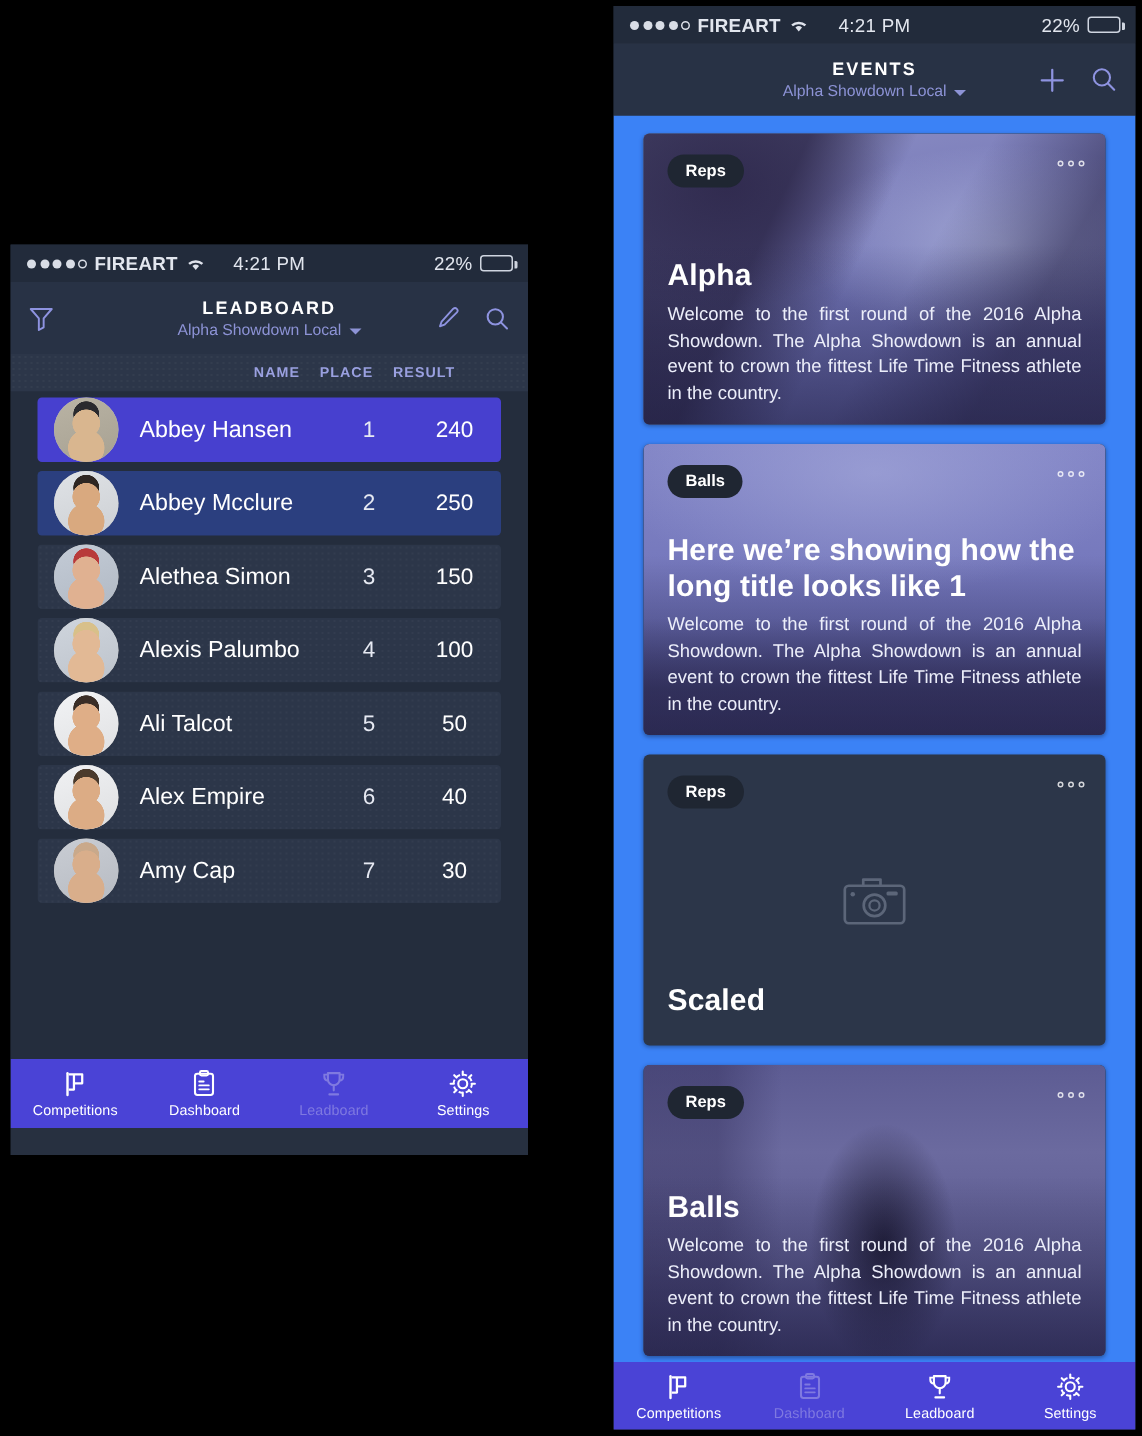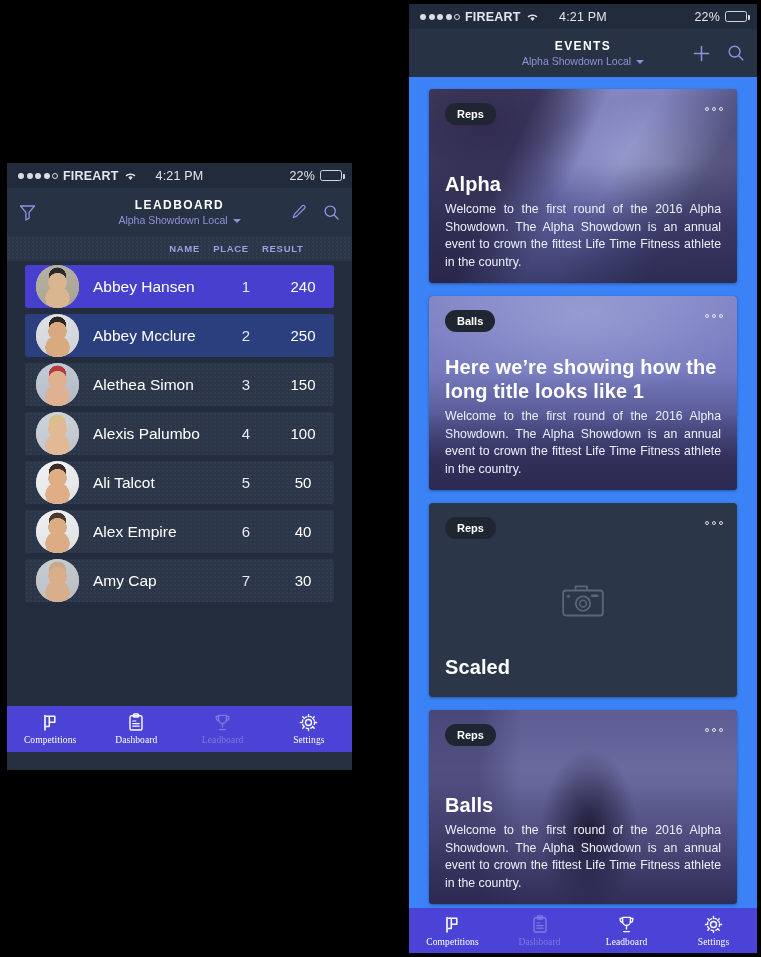--- a/index.html
+++ b/index.html
@@ -127,21 +127,21 @@
   .tabbar {
     height: 46px; background: #4a43d6; display: flex;
     align-items: center; justify-content: space-around;
   }
   .tab {
     display: flex; flex-direction: column; align-items: center;
     justify-content: center; gap: 3px; flex: 1; height: 100%;
     color: #ffffff;
   }
   .tab.inactive { color: #7f79e0; }
-  .tab-label { font-size: 9.5px; letter-spacing: .1px; font-family: Liberation Serif, serif; }
+  .tab-label { font-size: 9.5px; letter-spacing: .1px; }
   .tab-ico { height: 19px; display: flex; align-items: flex-end; }
 
   
   .feed {
     background: #3b82f6; padding: 12px 0 16px 0;
     height: 831px; overflow: hidden;
   }
   .card {
     position: relative; margin: 0 20px 13px 20px;
     border-radius: 4px; overflow: hidden;

